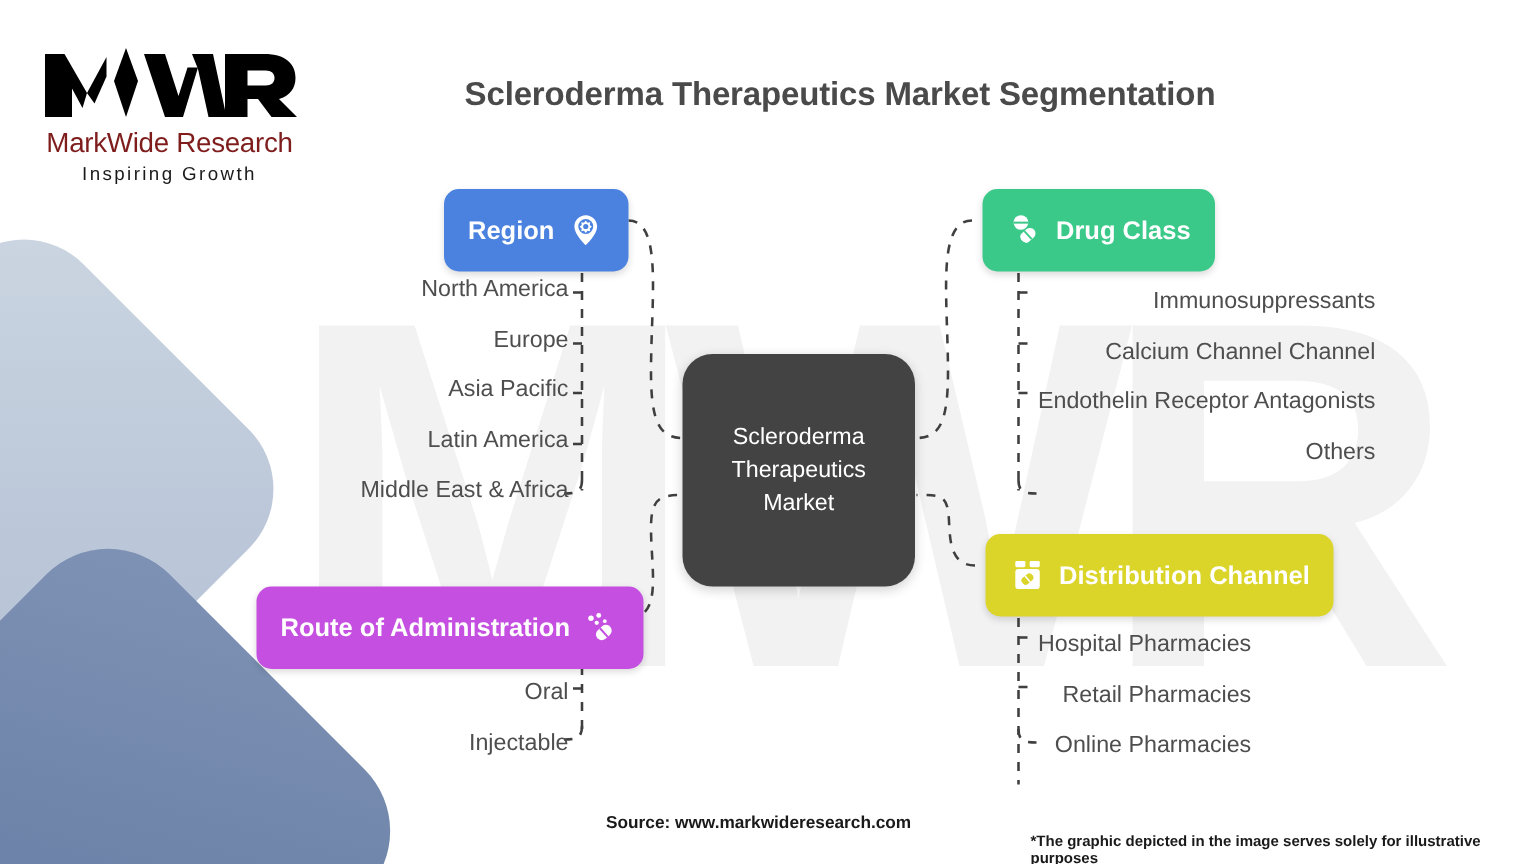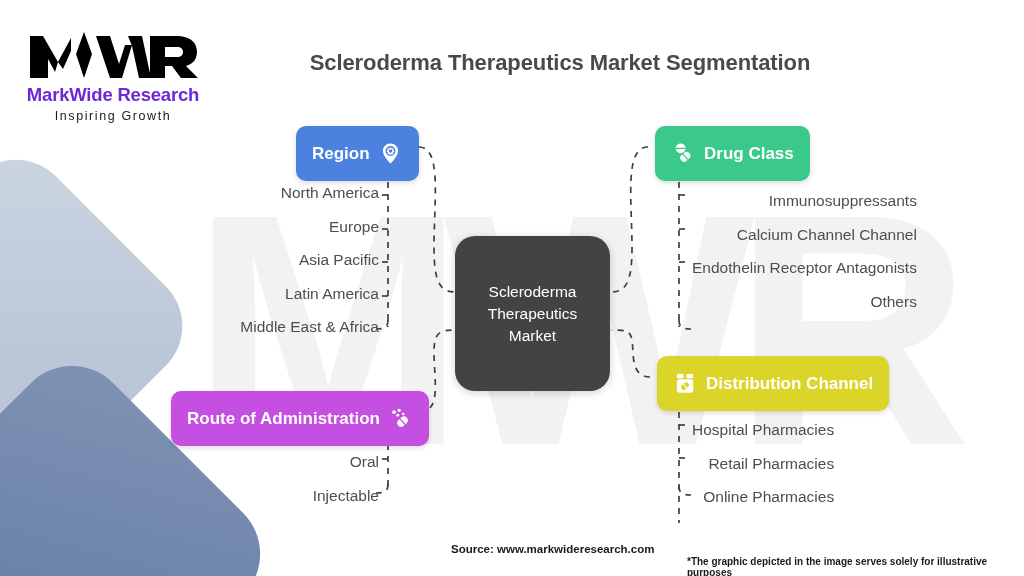--- a/index.html
+++ b/index.html
@@ -67,22 +67,22 @@
     top: 28px;
     width: 178px;
     text-align: center;
   }
   .logo-mark {
     position: relative;
     height: 54px;
   }
   .logo-name {
     font-size: 18.5px;
-    font-weight: 700;
-    color: #6d28d9;
+    font-weight: 400;
+    color: #7f1d1d;
     letter-spacing: -0.2px;
     margin-top: 2px;
     white-space: nowrap;
   }
   .logo-tag {
     font-size: 12.5px;
     font-weight: 500;
     color: #1a1a1a;
     letter-spacing: 1.6px;
     margin-top: 3px;
@@ -177,21 +177,20 @@
   .sub-dist   { left: 692px; top: 413px; }
 
   
   .source {
     position: absolute;
     left: 404px;
     top: 543px;
     font-size: 11.5px;
     font-weight: 700;
     color: #1a1a1a;
-    margin-left: 47px;
   }
   .disclaimer {
     position: absolute;
     left: 687px;
     top: 556px;
     font-size: 10px;
     font-weight: 700;
     color: #1a1a1a;
   }
 </style>

